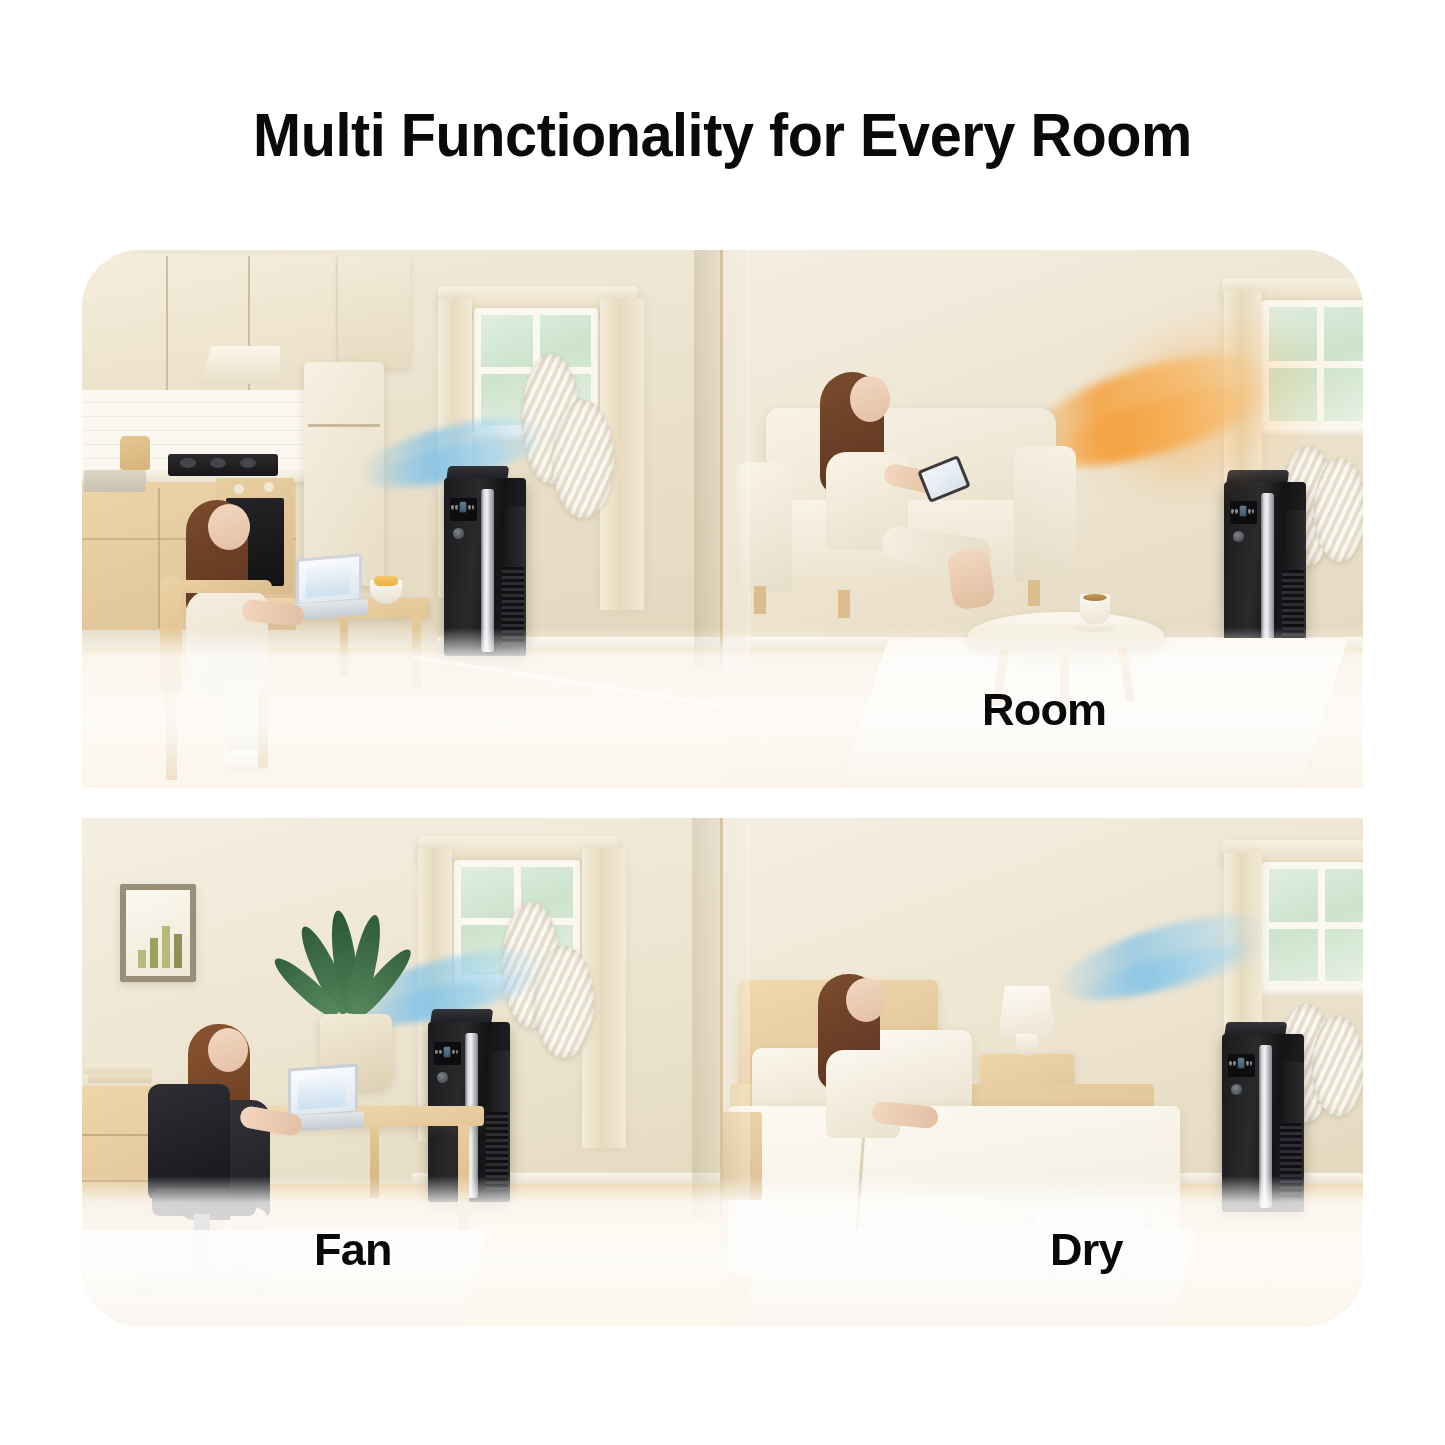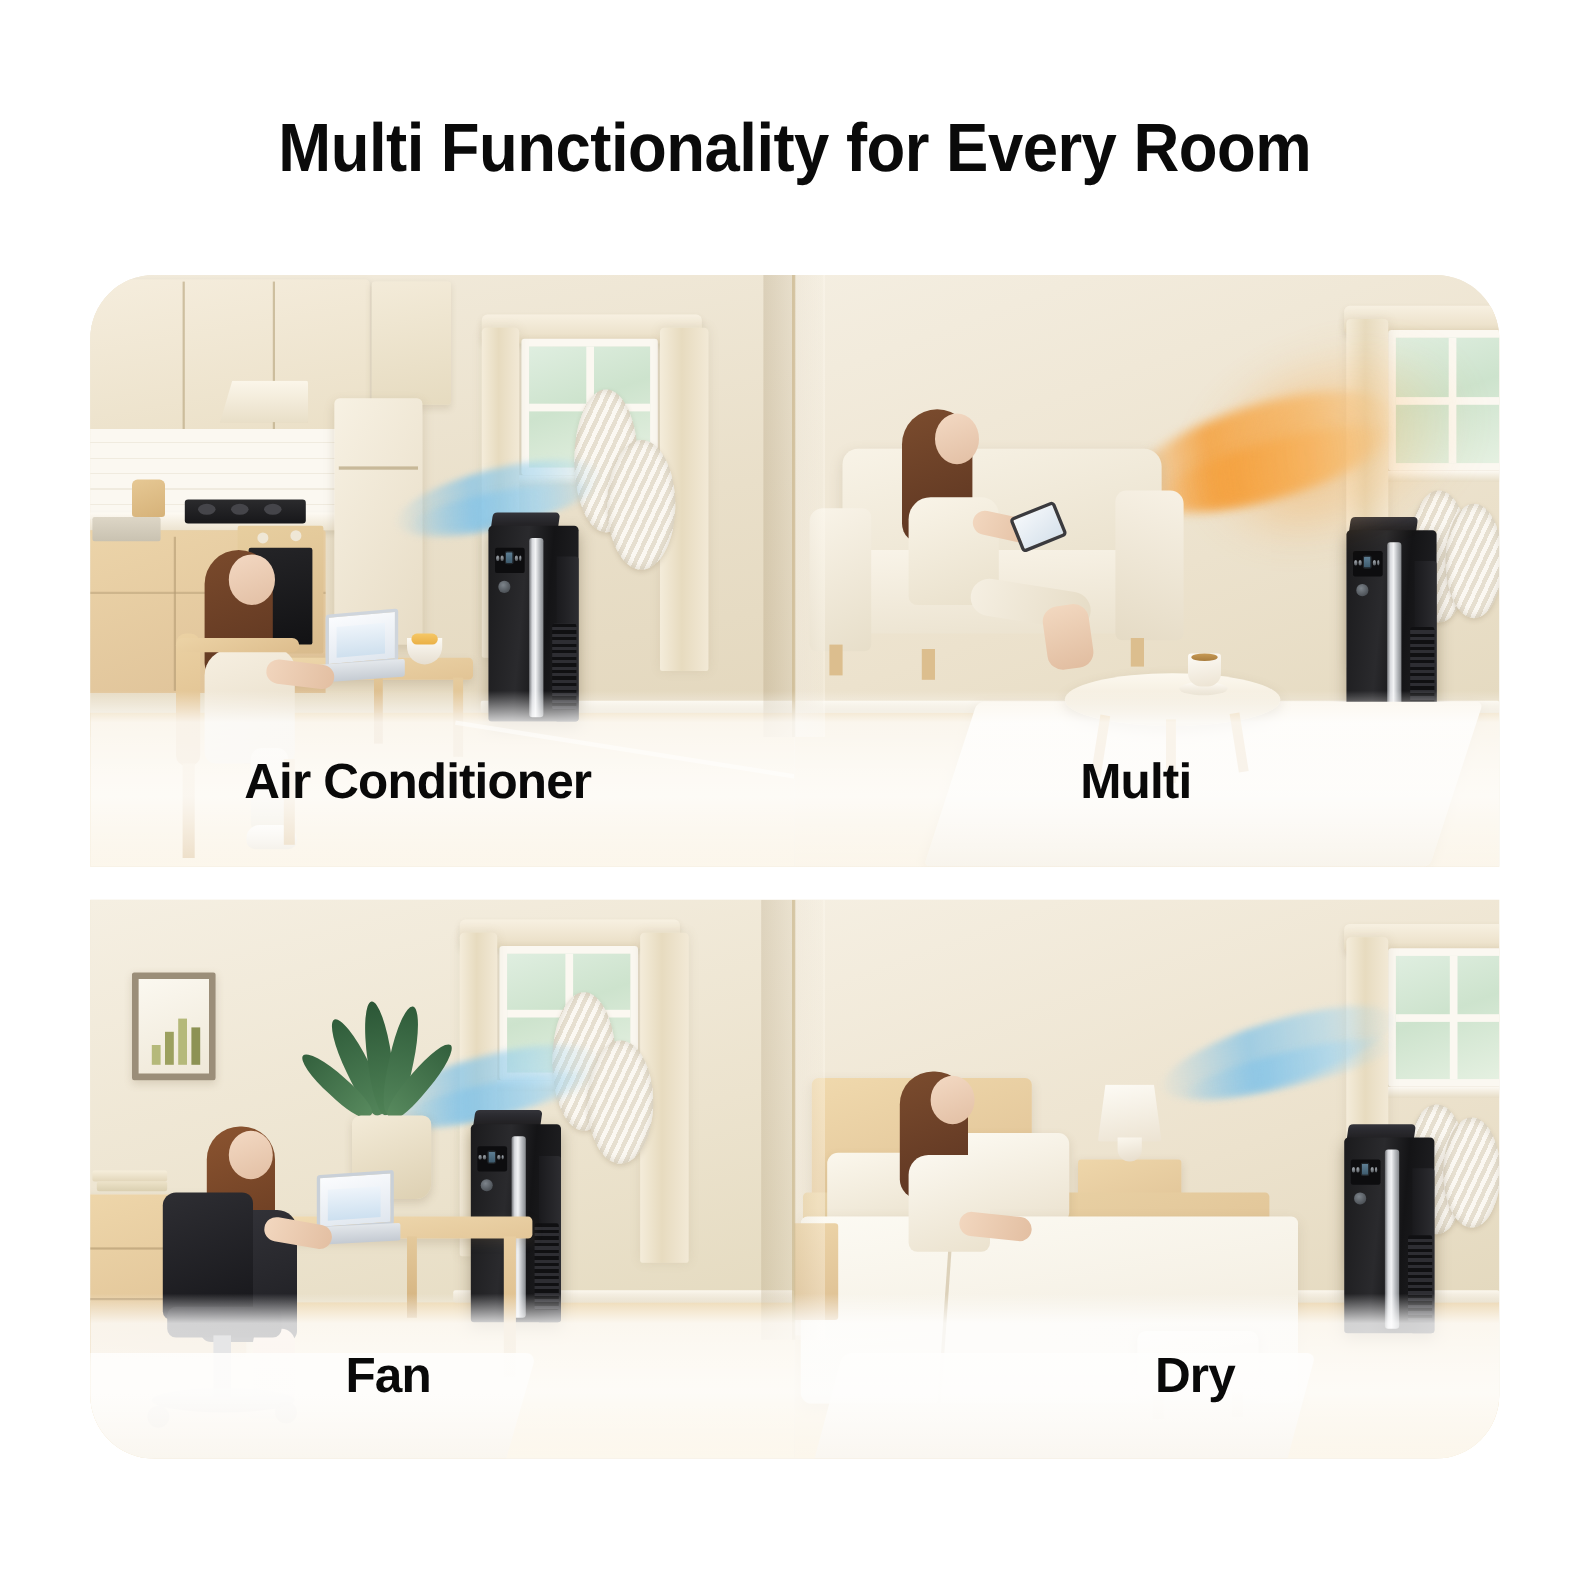--- a/index.html
+++ b/index.html
@@ -351,22 +351,21 @@
 
       <div style="position:absolute;left:350px;top:370px;width:44px;height:12px;background:linear-gradient(180deg,#fdfaf4,#e9e1d0);border-radius:50%;"></div>
       <div style="position:absolute;left:358px;top:344px;width:30px;height:30px;background:linear-gradient(170deg,#fdfbf6,#ece3d2);border-radius:3px 3px 12px 12px;"></div>
       <div style="position:absolute;left:361px;top:344px;width:24px;height:7px;background:linear-gradient(180deg,#c79a55,#a87c3c);border-radius:50%;"></div>
     </div>
 
     <div style="position:absolute;left:612px;top:0;width:56px;height:420px;background:linear-gradient(90deg,rgba(150,128,88,.22),rgba(255,251,242,.35));"></div>
     <div style="position:absolute;left:638px;top:0;width:3px;height:420px;background:rgba(205,186,146,.75);"></div>
 
     <div class="label-band"></div>
-    <div class="scene-label" style="left:140px;bottom:52px;">Air Conditioner</div>
-    <div class="scene-label" style="left:900px;bottom:52px;">Multi</div>
+    <div class="scene-label" style="left:900px;bottom:52px;">Room</div>
   </div>
 
   <div class="panel panel-bottom">
 
     <div class="scene scene-l">
       <div class="wall-back" style="height:76%;background:linear-gradient(165deg,#f5efe2 0%,#ece3ce 60%,#e4dabf 100%);"></div>
       <div class="floor" style="height:28%;background:linear-gradient(180deg,#ead3a8 0%,#f3e2c0 45%,#f9eed7 100%);"></div>
       <div class="baseboard" style="left:330px;right:0;bottom:28%;"></div>
 
       <div style="position:absolute;left:38px;top:66px;width:76px;height:98px;background:linear-gradient(160deg,#fbf8f0,#efe8d8);border:6px solid #9b8e79;border-radius:2px;box-shadow:0 3px 8px rgba(120,100,70,.2);"></div>

